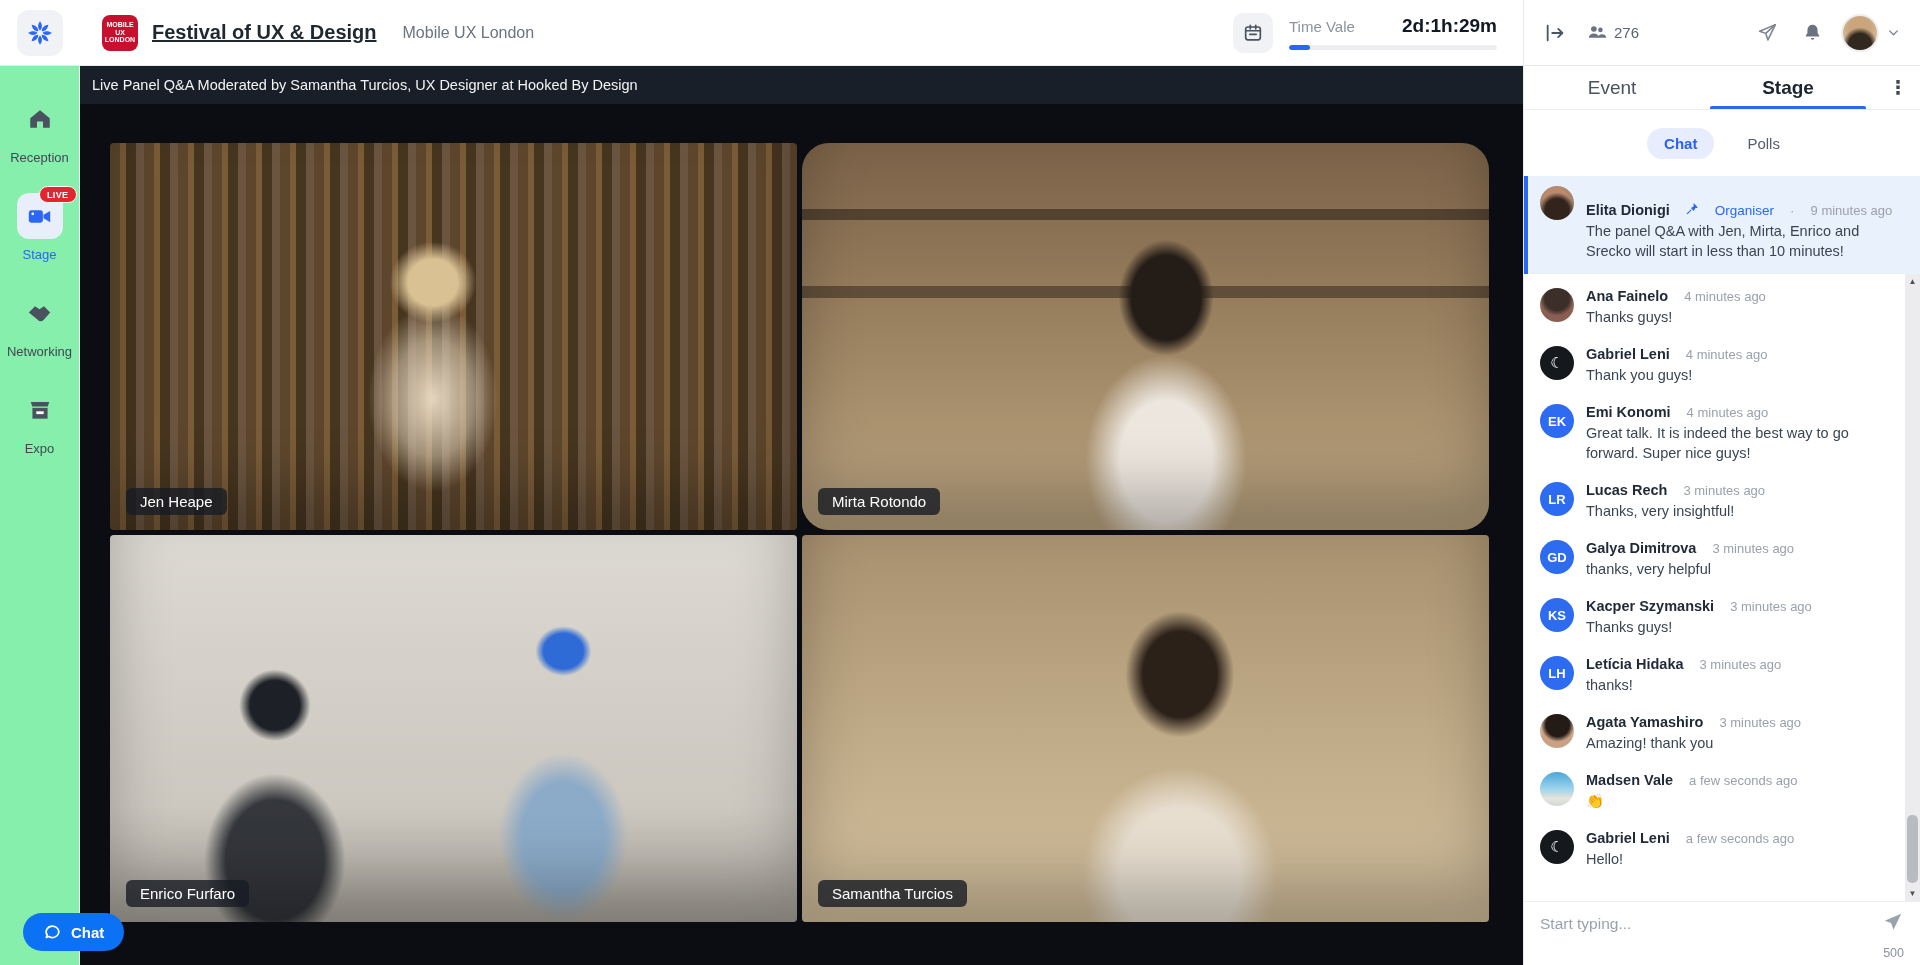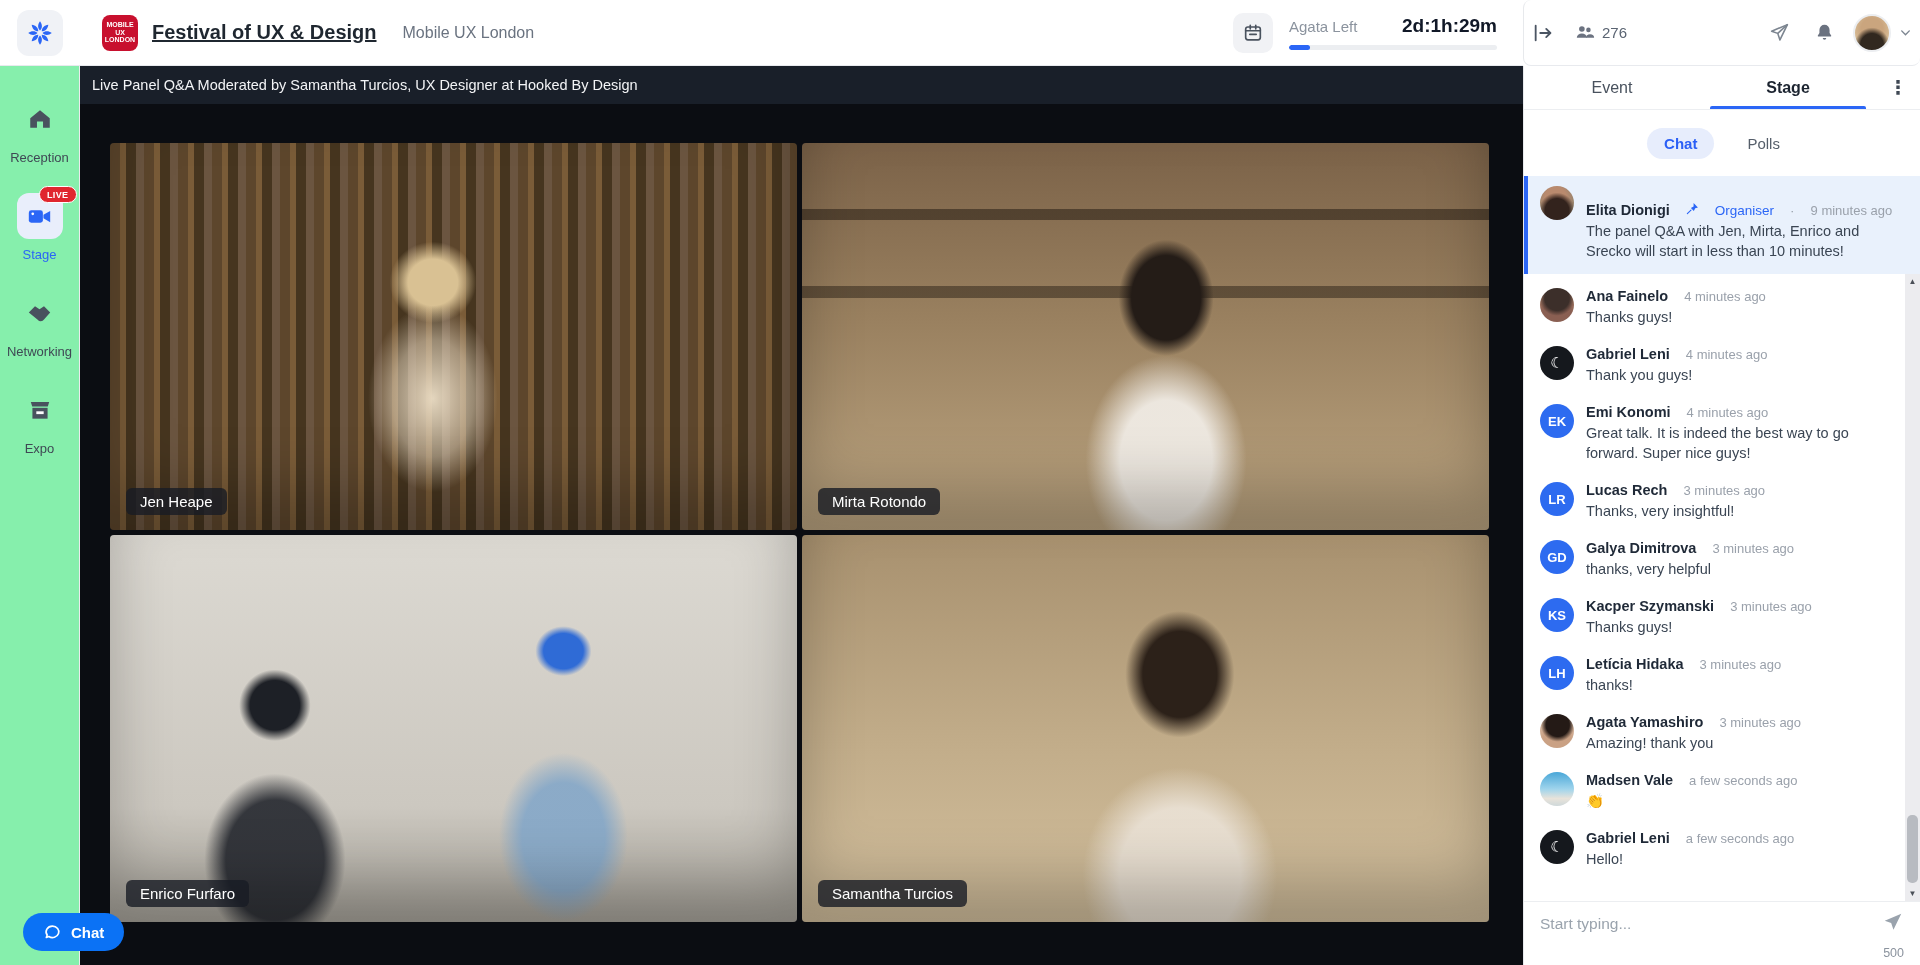--- a/index.html
+++ b/index.html
@@ -24,21 +24,21 @@
     display:flex; align-items:center; justify-content:center; margin-right:16px; border:none; cursor:pointer; }
   .time-wrap { width:208px; }
   .time-row { display:flex; justify-content:space-between; align-items:baseline; }
   .time-label { font-size:15px; color:#8b939e; }
   .time-value { font-size:19px; font-weight:bold; color:#111827; }
   .progress { height:5px; background:#eceef1; border-radius:3px; margin-top:8px; overflow:hidden; }
   .progress > div { height:100%; width:10%; background:#2b66f6; border-radius:3px; }
 
   
   .panel-hdr { border-left:1px solid #e7e9ec; border-bottom:1px solid #e8eaee; background:#fff;
-    display:flex; align-items:center; padding:0 8px;border-radius:8px; }
+    display:flex; align-items:center; padding:0 20px; }
   .icon-btn { background:none; border:none; cursor:pointer; display:flex; align-items:center; padding:0; }
   .ppl-count { font-size:15px; color:#5a6472; margin-left:7px; }
   .panel-hdr .sp { flex:1; }
   .avatar { width:38px; height:38px; border-radius:50%; border:2px solid #eceef1;
     background:radial-gradient(circle at 50% 85%, #31281f 0 34%, rgba(49,40,31,0) 52%),
       radial-gradient(circle at 50% 38%, #caa57e 0 40%, #d9c09a 75%); }
   .chev { margin-left:8px; }
 
   
   .sidebar { background:#86efac; border-right:1px solid #ececee; display:flex; flex-direction:column;
@@ -65,41 +65,41 @@
     font-size:15px; padding:5px 14px; border-radius:6px; }
   .t0{background:
     radial-gradient(90px 130px at 47% 66%, rgba(236,222,198,.95) 0%, rgba(236,222,198,.5) 45%, rgba(236,222,198,0) 72%),
     radial-gradient(62px 58px at 47% 36%, #d9c193 0 40%, rgba(217,193,147,0) 70%),
     repeating-linear-gradient(90deg,#5d462c 0 10px,#7a5c38 10px 16px,#46351f 16px 26px,#6b5540 26px 34px),
     linear-gradient(#4e3d2a,#33271a);}
   .t1{background:
     radial-gradient(72px 88px at 53% 40%, #241c17 0 48%, rgba(36,28,23,0) 66%),
     radial-gradient(115px 150px at 53% 82%, rgba(242,238,232,.92) 0 40%, rgba(242,238,232,0) 70%),
     linear-gradient(180deg, rgba(30,22,14,0) 0 17%, rgba(30,22,14,.5) 17% 20%, rgba(30,22,14,0) 20% 37%, rgba(30,22,14,.45) 37% 40%, rgba(30,22,14,0) 40%),
-    linear-gradient(180deg,#7b6248 0%,#99805f 45%,#bca581 100%);}
+    linear-gradient(180deg,#7b6248 0%,#99805f 45%,#bca581 100%); border-radius: 27px;}
   .t2{background:
     radial-gradient(55px 55px at 24% 44%, #1d2026 0 45%, rgba(29,32,38,0) 65%),
     radial-gradient(98px 120px at 24% 84%, rgba(36,39,46,.9) 0 50%, rgba(36,39,46,0) 72%),
     radial-gradient(36px 32px at 66% 30%, #2f6bd6 0 55%, rgba(47,107,214,0) 78%),
     radial-gradient(92px 120px at 66% 78%, rgba(136,169,200,.95) 0 45%, rgba(136,169,200,0) 70%),
     linear-gradient(180deg,#dcd9d2 0%,#ccc8c0 70%,#a8a49b 100%);}
   .t3{background:
     radial-gradient(88px 102px at 55% 36%, #2c2119 0 42%, rgba(44,33,25,0) 62%),
     radial-gradient(135px 150px at 55% 88%, rgba(233,224,211,.95) 0 45%, rgba(233,224,211,0) 72%),
     linear-gradient(180deg,#a8916f 0%,#c2ad8a 55%,#d2bf9d 100%); text-align: right;}
 
   .chat-fab { position:absolute; left:23px; bottom:14px; height:38px; padding:0 20px;
     background:#0b72f5; color:#fff; border:none; border-radius:19px; display:flex; align-items:center;
     gap:9px; font-size:15px; font-weight:bold; cursor:pointer; z-index:6;
     font-family:"Liberation Sans",sans-serif; }
 
   
   .panel { border-left:1px solid #e7e9ec; background:#fff; display:flex; flex-direction:column; min-height:0; }
   .tabs { display:flex; height:44px; border-bottom:1px solid #eceef1; flex:none; }
-  .tab { flex:1; display:flex; align-items:center; justify-content:center; font-size:16px;
+  .tab { flex:1; display:flex; align-items:center; justify-content:center; font-size:19px;
     color:#49525e; cursor:pointer; position:relative; }
   .tab.active { color:#1c2430; font-weight:bold; }
   .tab.active::after { content:""; position:absolute; left:10px; right:10px; bottom:0; height:3px;
     background:#2b66f6; border-radius:2px 2px 0 0; }
   .kebab { width:44px; display:flex; align-items:center; justify-content:center; font-size:19px;
     color:#3f4854; cursor:pointer; letter-spacing:0; font-weight:bold; }
   .subtabs { height:66px; display:flex; align-items:center; justify-content:center; gap:16px; flex:none; }
   .pill { font-size:15px; padding:7px 17px; border-radius:17px; cursor:pointer; color:#555e6a; }
   .pill.active { background:#e7edfc; color:#2b5ff6; font-weight:bold; }
 
@@ -167,21 +167,21 @@
 
     <div class="hdr-right">
       <button class="cal-btn">
         <svg width="22" height="22" viewBox="0 0 24 24" fill="none" stroke="#49525e" stroke-width="1.8" stroke-linecap="round">
           <rect x="4" y="5.5" width="16" height="14" rx="2.5"></rect>
           <path d="M9 3.5 v4 M15 3.5 v4 M4 9.5 h16 M8.5 13.5 h7"></path>
         </svg>
       </button>
       <div class="time-wrap">
         <div class="time-row">
-          <span class="time-label">Agata Left</span>
+          <span class="time-label">Time Vale</span>
           <span class="time-value">2d:1h:29m</span>
         </div>
         <div class="progress">
             <div></div>
           </div>
       </div>
     </div>
   </div>
 
   <div class="panel-hdr">

